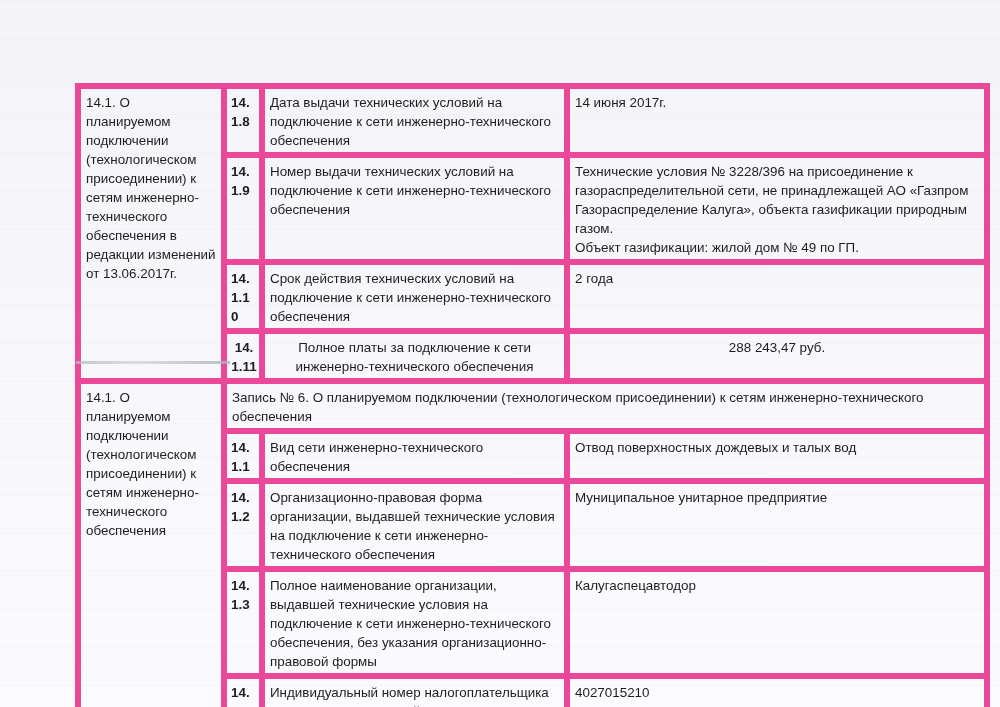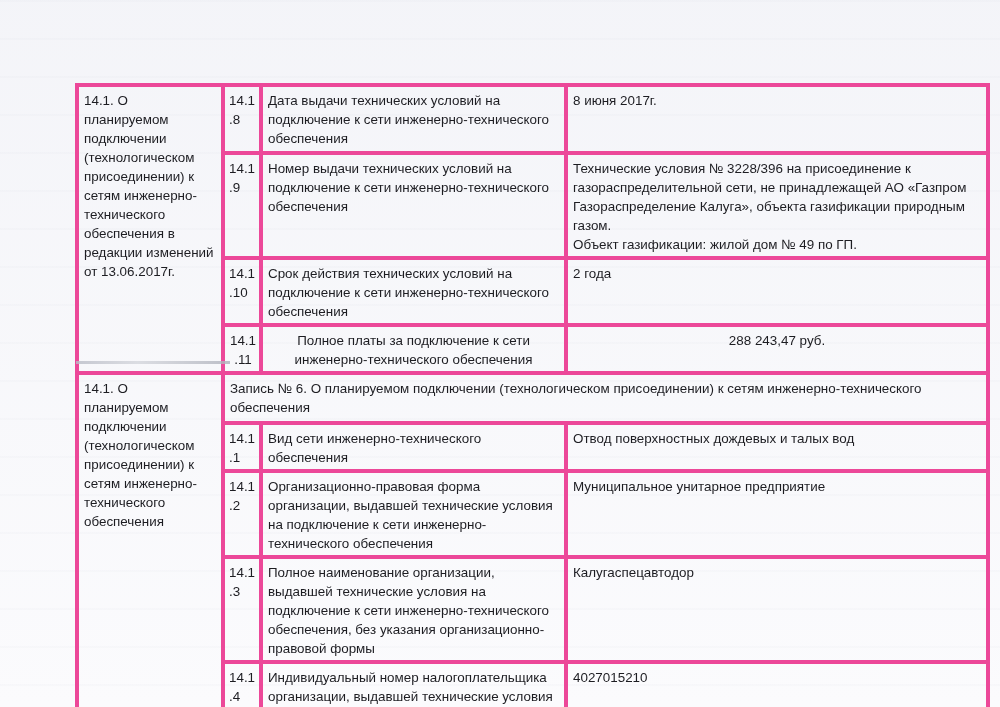--- a/index.html
+++ b/index.html
@@ -27,30 +27,30 @@
       position: absolute;
       left: 75px;
       top: 83px;
       width: 915px;
       border-collapse: collapse;
       table-layout: fixed;
       font-size: 13.4px;
       line-height: 19px;
     }
     .doc-table td {
-      border: 4px solid #ec4899;
+      border: 6px solid #ec4899;
       vertical-align: top;
       padding: 4px 5px 2px 5px;
       word-wrap: break-word;
     }
     .c1 { width: 146px; }
     .c2 { width: 38px; }
     .c3 { width: 305px; }
     .c4 { width: auto; }
-    .num { padding-left: 4px !important; padding-right: 2px !important; }
+    .num { padding-left: 4px !important; padding-right: 2px !important; font-weight: bold; }
     .scan-artifact {
       position: absolute;
       left: 76px;
       top: 361px;
       width: 154px;
       height: 3px;
       background: linear-gradient(90deg, #b9bcc6, #d4d6dc 40%, #aeb1bb);
       opacity: 0.8;
     }
     .val { white-space: pre-line; }
@@ -68,21 +68,21 @@
       <col class="c4">
   </colgroup>
   <tbody>
 
     <tr style="height:68px;">
       <td rowspan="4">
         <span>14.1. О планируемом подключении (технологическом присоединении) к сетям инженерно-технического обеспечения в редакции изменений от 13.06.2017г.</span>
       </td>
       <td class="num">14.1.8</td>
       <td>Дата выдачи технических условий на подключение к сети инженерно-технического обеспечения</td>
-      <td class="val">8 июня 2017г.</td>
+      <td class="val">14 июня 2017г.</td>
     </tr>
     <tr style="height:103px;">
       <td class="num">14.1.9</td>
       <td>Номер выдачи технических условий на подключение к сети инженерно-технического обеспечения</td>
       <td class="val">Технические условия № 3228/396 на присоединение к газораспределительной сети, не принадлежащей АО «Газпром Газораспределение Калуга»,  объекта газификации природным газом.
 Объект газификации: жилой дом № 49 по ГП.</td>
     </tr>
     <tr style="height:66px;">
       <td class="num">14.1.10</td>
       <td>Срок действия технических условий на подключение к сети инженерно-технического обеспечения</td>

